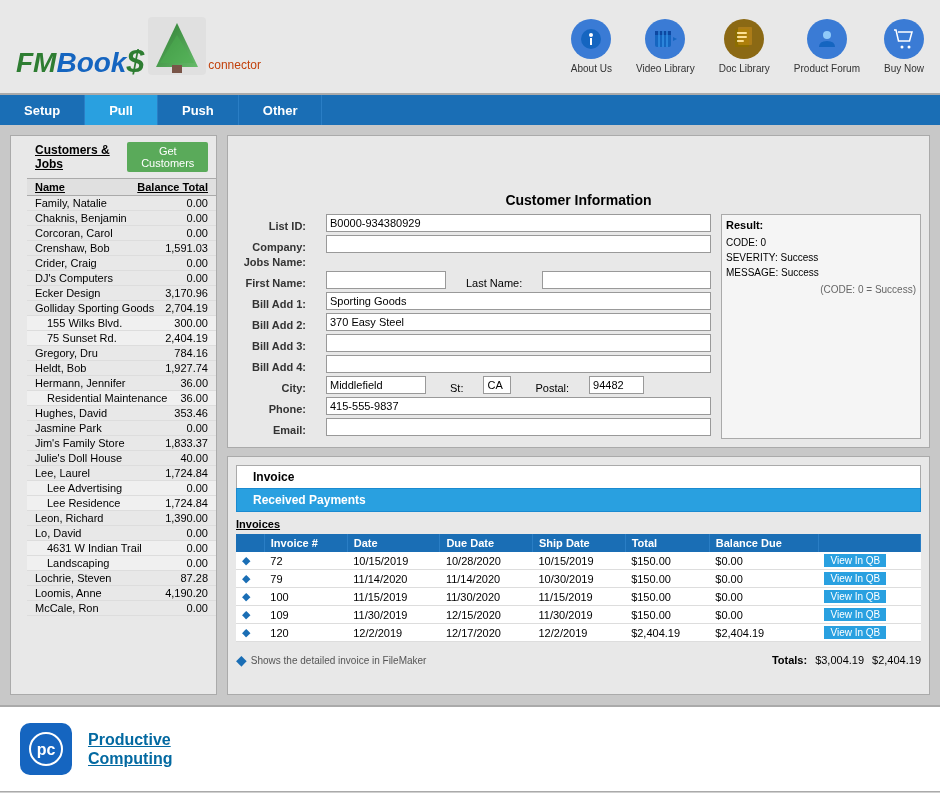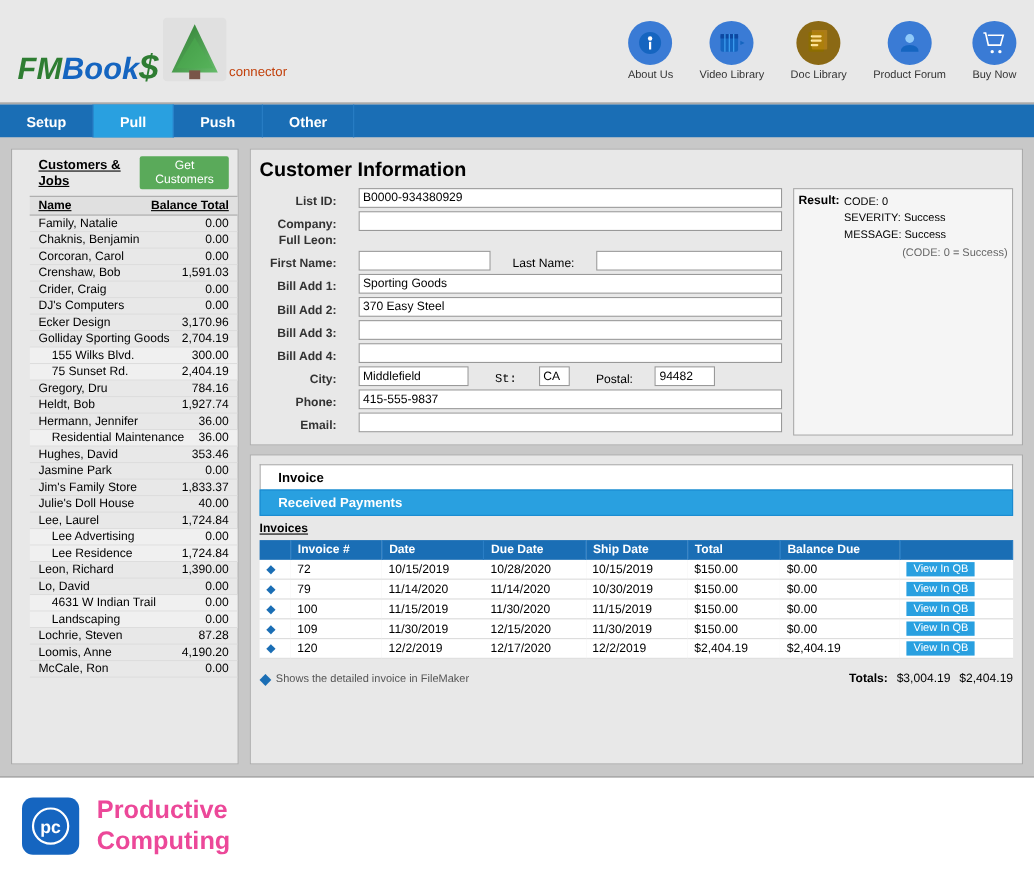--- a/index.html
+++ b/index.html
@@ -38,21 +38,21 @@
     .customer-item { display: flex; justify-content: space-between; padding: 1px 8px; border-bottom: 1px solid #ddd; }
     .customer-item.indent { padding-left: 20px; background: #f0f0f0; }
     .customer-name { color: #000; font-size: 11px; }
     .customer-balance { color: #000; font-size: 11px; }
 
     
     .right-panel { flex: 1; display: flex; flex-direction: column; gap: 8px; }
 
     
     .customer-info-section { background: #e8e8e8; border: 1px solid #aaa; padding: 8px; }
-    .section-title { text-align: left; font-size: 18px; font-weight: bold; margin-bottom: 6px; }
+    .section-title { text-align: center; font-size: 14px; font-weight: bold; margin-bottom: 6px; margin-top: 48px; }
     .info-and-result { display: flex; gap: 10px; }
     .info-form { flex: 1; }
     .form-row { display: flex; align-items: flex-end; margin-bottom: 3px; gap: 20px; }
     .form-label { font-size: 11px; font-weight: bold; min-width: 70px; text-align: right; color: #333; }
     .form-input { flex: 1; border: 1px solid #999; padding: 1px 3px; font-size: 11px; background: white; height: 18px; }
     .result-box { width: 200px; border: 1px solid #aaa; padding: 4px; background: #f5f5f5; font-size: 11px; }
     .result-label { font-size: 11px; font-weight: bold; }
     .result-content { font-size: 10px; line-height: 1.5; }
     .code-note { font-size: 10px; color: #666; text-align: right; margin-top: 4px; }
 
@@ -66,21 +66,21 @@
     .invoice-table { width: 100%; border-collapse: collapse; font-size: 11px; }
     .invoice-table th { background: #1a6eb5; color: white; padding: 3px 6px; text-align: left; border-right: 1px solid #2a7ec5; }
     .invoice-table td { padding: 2px 6px; border-bottom: 1px solid #ddd; background: white; }
     .view-btn { background: #29a0e0; color: white; border: none; padding: 1px 6px; font-size: 10px; cursor: pointer; white-space: nowrap; }
     .totals-row { display: flex; justify-content: flex-end; align-items: center; padding: 4px 0; font-size: 11px; gap: 8px; }
     .totals-label { font-weight: bold; }
     .footer-note { font-size: 10px; color: #555; display: flex; align-items: center; gap: 4px; }
 
     
     .bottom-bar { background: white; padding: 16px 20px; display: flex; align-items: center; gap: 16px; border-top: 2px solid #aaa; }
-    .pc-text { font-size: 23px; font-weight: bold; color: #ec4899; line-height: 1.2; }
+    .pc-text { font-size: 16px; font-weight: bold; color: #0369a1; line-height: 1.2; text-decoration: underline; }
 
     
     .status-bar { background: #d0d0d0; padding: 3px 8px; display: flex; align-items: center; gap: 8px; border-top: 1px solid #aaa; height: 24px; }
     .name-label { font-size: 11px; }
   </style>
 </head>
 <body>
 
 <div class="header">
   <div class="logo-area">
@@ -308,21 +308,21 @@
             <span class="form-label">List ID:</span>
             <input class="form-input" value="B0000-934380929" style="">
           </div>
 
           <div class="form-row">
             <span class="form-label">Company:</span>
             <input class="form-input" value="" style="">
           </div>
 
           <div class="form-row">
-            <span class="form-label">Full Leon:</span>
+            <span class="form-label">Jobs Name:</span>
           </div>
 
           <div class="form-row">
             <span class="form-label">First Name:</span>
             <input class="form-input" style="width: 120px; flex: 0 0 auto;" value="">
             <span class="name-label">Last Name:</span>
             <input class="form-input" style="flex: 1 1 0%;" value="">
           </div>
 
           <div class="form-row">
@@ -341,39 +341,39 @@
           </div>
 
           <div class="form-row">
             <span class="form-label">Bill Add 4:</span>
             <input class="form-input" value="" style="">
           </div>
 
           <div class="form-row">
             <span class="form-label">City:</span>
             <input class="form-input" style="width: 100px; flex: 0 0 auto;" value="Middlefield">
-            <span class="name-label" style="margin-left:4px;font-family:Liberation Mono, monospace;">St:</span>
+            <span class="name-label" style="margin-left:4px;">St:</span>
             <input class="form-input" style="width: 28px; flex: 0 0 auto;" value="CA">
             <span class="name-label" style="margin-left:4px;">Postal:</span>
             <input class="form-input" style="width: 55px; flex: 0 0 auto;" value="94482">
           </div>
 
           <div class="form-row">
             <span class="form-label">Phone:</span>
             <input class="form-input" value="415-555-9837" style="">
           </div>
 
           <div class="form-row">
             <span class="form-label">Email:</span>
             <input class="form-input" value="" style="">
           </div>
         </div>
 
         <div class="result-box">
-          <div style="display:flex;align-items:flex-start;gap:4px;">
+          <div style="display:flex;align-items:flex-start;gap:4px;flex-direction:column;">
             <span class="result-label">Result:</span>
             <div class="result-content">
               <div>CODE: 0</div>
               <div>SEVERITY: Success</div>
               <div>MESSAGE: Success</div>
             </div>
           </div>
           <div class="code-note">(CODE: 0 = Success)</div>
         </div>
       </div>

